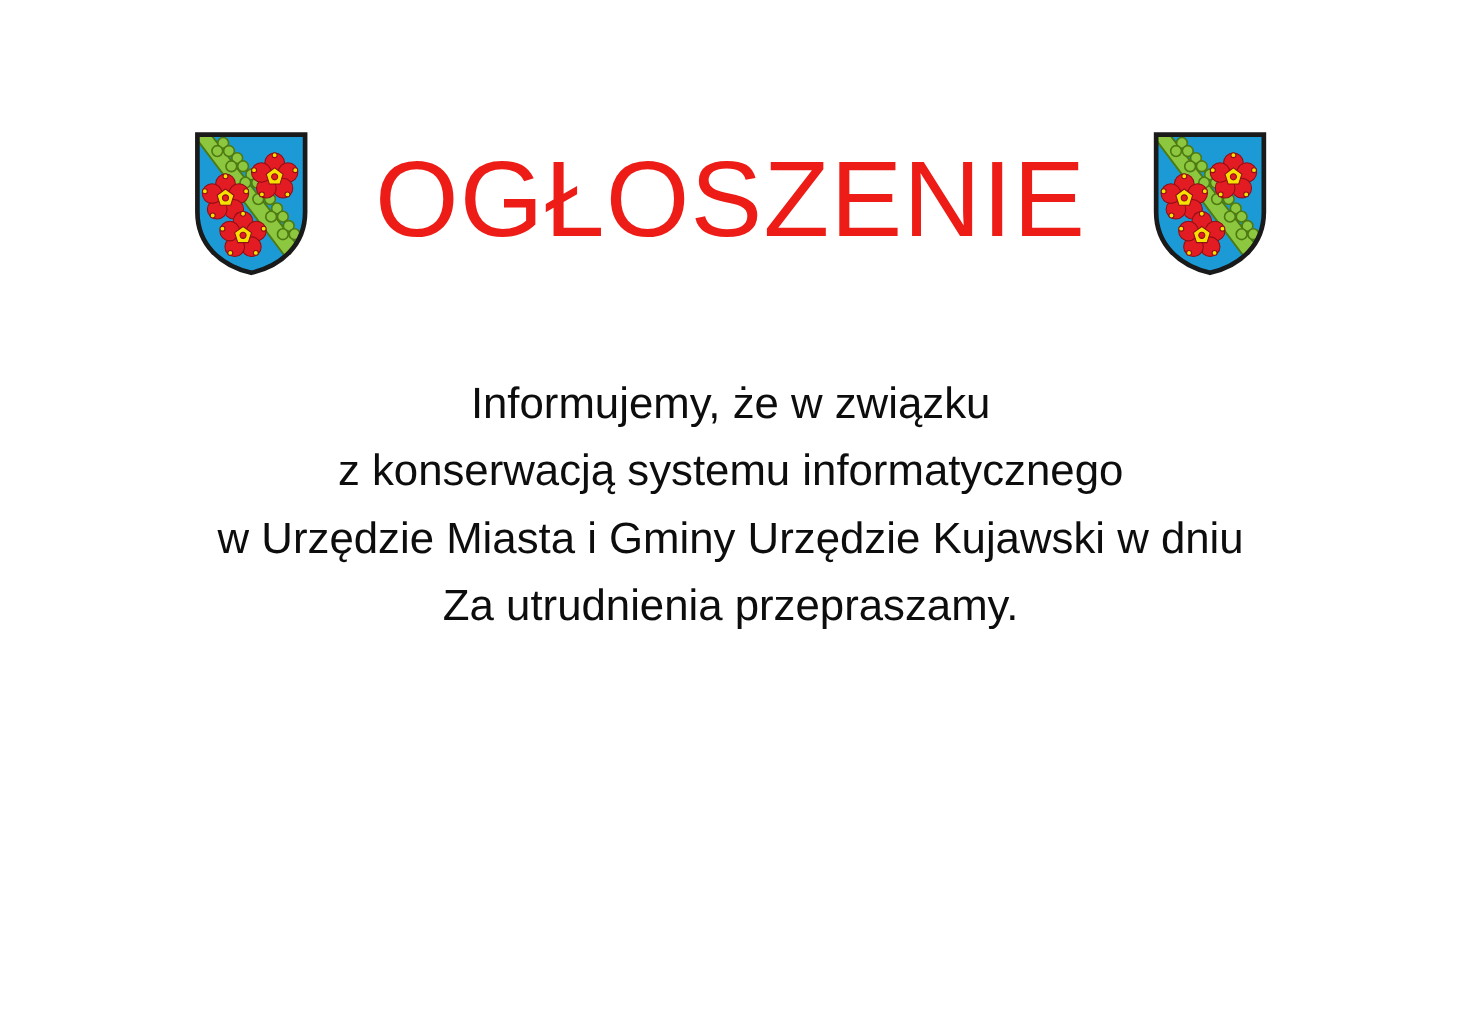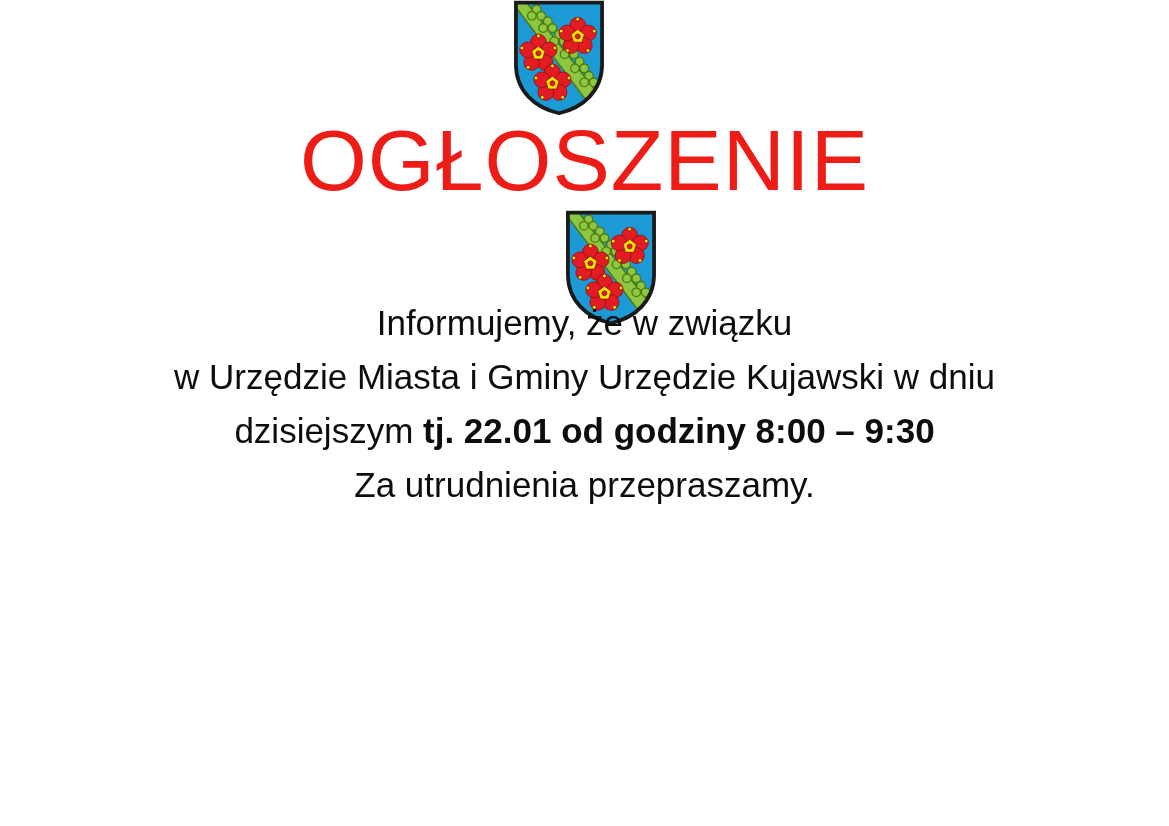--- a/index.html
+++ b/index.html
@@ -26,21 +26,21 @@
   }
 
   
   .header {
     position: absolute;
     top: 100px;
     left: 0;
     width: 1169px;
     height: 126px;
     display: flex;
-    flex-direction: column;
+    flex-direction: row;
     align-items: center;
     justify-content: center;
   }
 
   .crest {
     width: 94px;
     height: 118px;
     flex: 0 0 auto;
     display: block;
   }
@@ -234,18 +234,18 @@
         </g>
       </g>
 
       <path d="M4 4 H96 V70 C96 98 76 116 50 122 C24 116 4 98 4 70 Z" fill="none" stroke="#1A1A1A" stroke-width="4"></path>
     </svg>
 
   </div>
 
   <div class="body-copy">
     <span class="line">Informujemy, że w związku</span>
+    <span class="line">z konserwacją systemu informatycznego</span>
     <span class="line">w Urzędzie Miasta i Gminy Urzędzie Kujawski w dniu</span>
-    <span class="line"><span>dzisiejszym </span><span class="strong">tj. 22.01 od godziny 8:00 – 9:30</span></span>
     <span class="line">Za utrudnienia przepraszamy.</span>
   </div>
 
 </div>
 
 </body></html>

